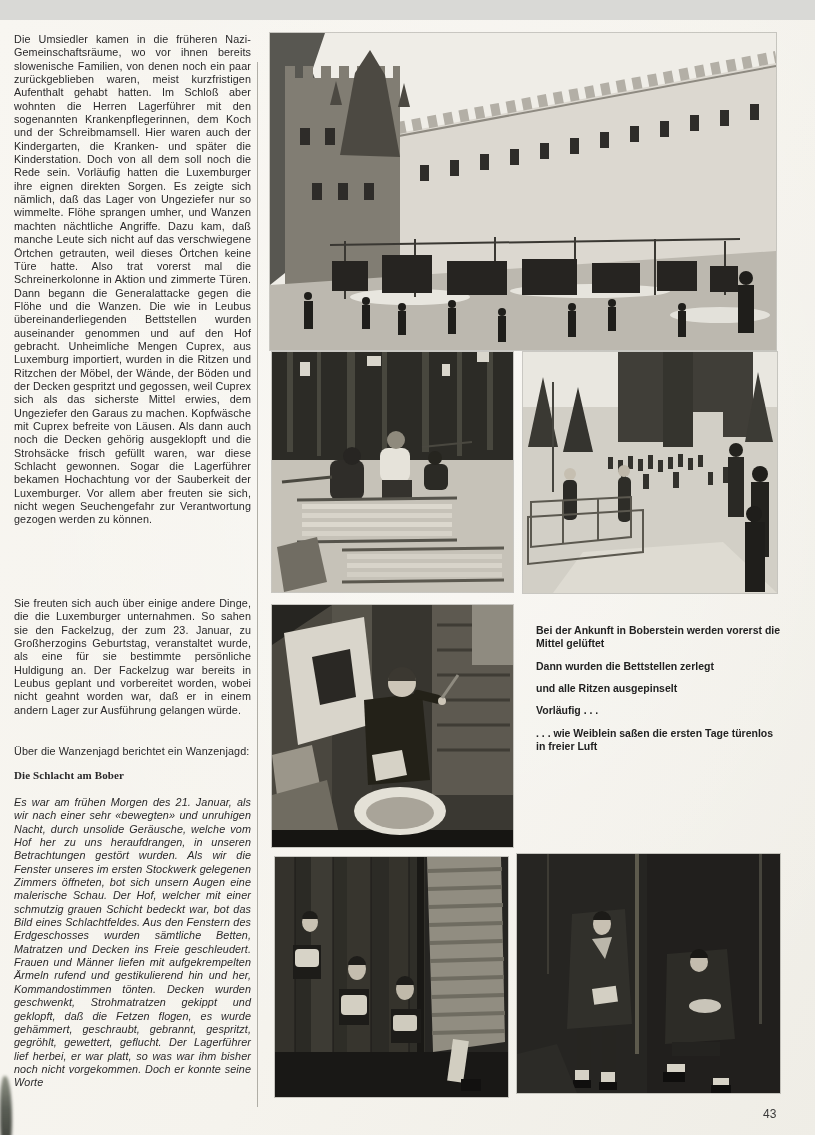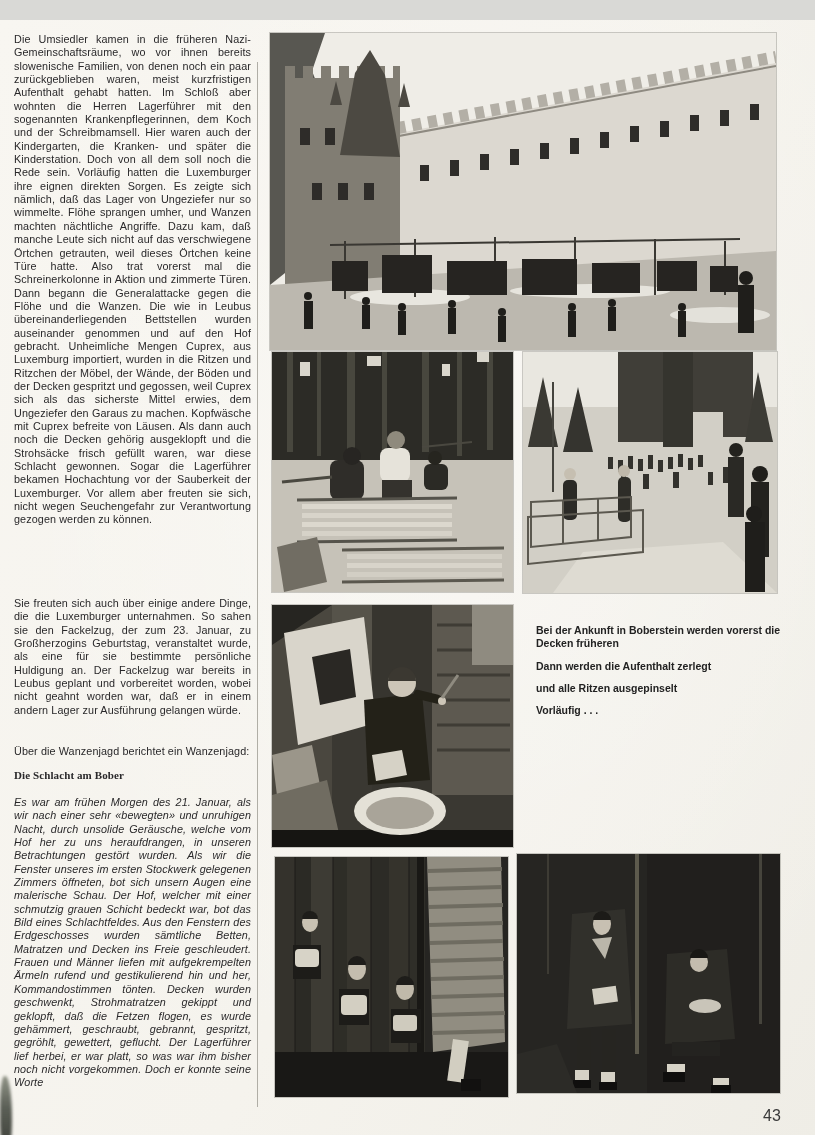--- a/index.html
+++ b/index.html
@@ -21,21 +21,21 @@
   .b2{top:577px;}
   .intro{top:725px;}
   .witness-heading{top:749px;font-weight:bold;font-size:11px;text-align:left;font-family:Liberation Serif, serif;}
   .account{top:776px;font-style:italic;}
   .vrule{position:absolute;left:257px;top:42px;width:1px;height:1045px;background:#b0aea6;}
   .photo{position:absolute;margin:0;padding:0;background:#c9c6bd;box-shadow:0 0 0 1px rgba(60,58,52,.25);}
   .photo svg{display:block;width:100%;height:100%;}
   .captions{position:absolute;left:536px;top:604px;width:248px;}
   .cap{font-weight:bold;font-size:10.5px;line-height:13px;margin:0 0 9px 0;color:#222;}
   .cap.gap{margin-bottom:10px;}
-  .page-number{position:absolute;left:763px;top:1087px;font-size:16px;color:#3a3a3a;}
+  .page-number{position:absolute;left:763px;top:1087px;font-size:12px;color:#3a3a3a;}
   .smudge{
     position:absolute;left:0;top:1056px;width:12px;height:79px;
     background:linear-gradient(180deg,rgba(111,116,101,.75),rgba(63,68,59,.85) 40%,rgba(46,48,41,.95));
     filter:blur(1.5px);border-radius:40% 60% 50% 50%;
   }
 </style>
 </head>
 <body>
 
 <div class="page">
@@ -344,21 +344,22 @@
         <rect x="150" y="210" width="18" height="8" fill="#d7d3c7"></rect>
           <rect x="196" y="224" width="16" height="8" fill="#d7d3c7"></rect>
         <rect x="146" y="218" width="22" height="10" fill="#0f0e0d"></rect>
           <rect x="194" y="231" width="20" height="8" fill="#0f0e0d"></rect>
       </g>
       <polygon points="0,200 40,190 60,239 0,239" fill="#2c2b27"></polygon>
     </svg>
   </figure>
 
   <section class="captions">
-    <p class="cap gap">Bei der Ankunft in Boberstein werden vorerst die Decken früheren</p>
-    <p class="cap">Dann werden die Aufenthalt zerlegt</p>
+    <p class="cap gap">Bei der Ankunft in Boberstein werden vorerst die Mittel gelüftet</p>
+    <p class="cap">Dann wurden die Bettstellen zerlegt</p>
     <p class="cap">und alle Ritzen ausgepinselt</p>
     <p class="cap gap">Vorläufig . . .</p>
+    <p class="cap">. . . wie Weiblein saßen die ersten Tage türenlos in freier Luft</p>
   </section>
 
   <div class="smudge"></div>
   <div class="page-number">43</div>
 </div>
 
 </body></html>

